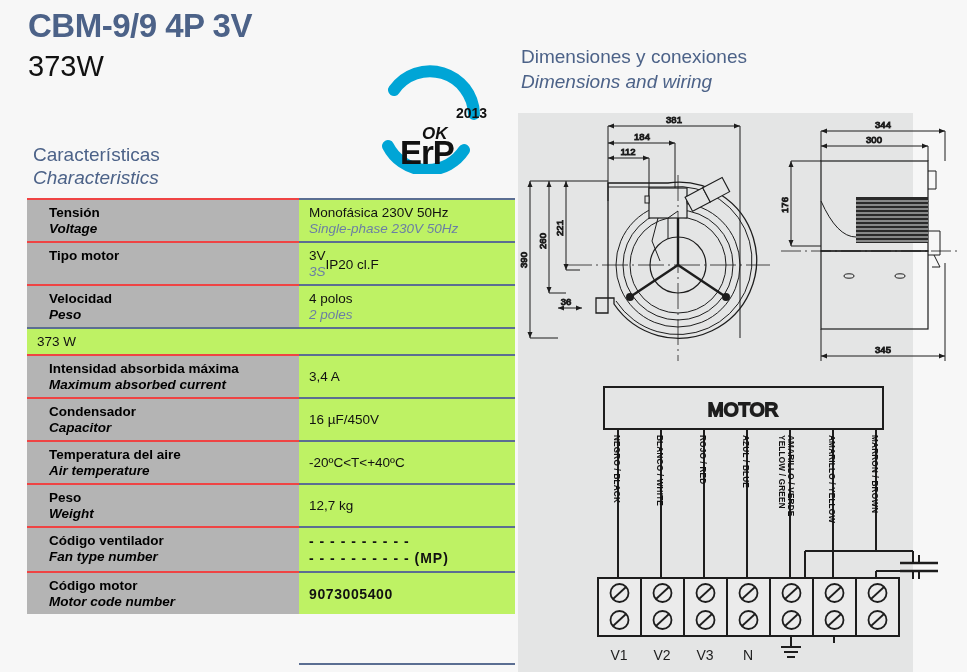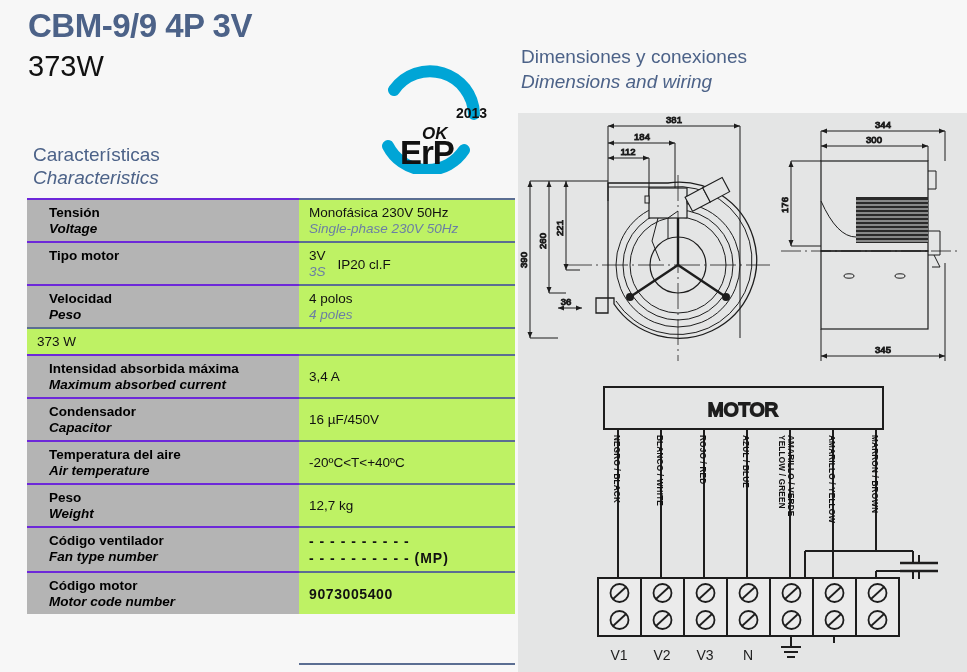--- a/index.html
+++ b/index.html
@@ -22,54 +22,54 @@
   }
   .sec-head{position:absolute;left:33px;top:143px;line-height:23px;}
   .sec-head .es{font-size:19px;color:#4c6288;}
   .sec-head .en{font-size:19px;color:#4c6288;font-style:italic;}
 
   
   .ch-table{position:absolute;left:27px;top:198px;width:488px;}
   .ch-row{display:flex;width:100%;}
   .ch-label{
     width:272px;box-sizing:border-box;
-    background:#b4b4b4;border-top:2px solid #6d28d9;
+    background:#b4b4b4;border-top:2px solid #ef4444;
     padding:5px 4px 4px 22px;color:#000;
   }
   .ch-label .es{font-size:13.5px;font-weight:bold;line-height:16px;display:block;}
   .ch-label .en{font-size:13.5px;font-weight:bold;font-style:italic;line-height:16px;display:block;}
   .ch-val{
     flex:1;box-sizing:border-box;background:#bef264;
     border-top:2px solid #5b6e92;padding:5px 0 4px 10px;
     display:flex;align-items:center;
   }
   .ch-val .es{font-size:13.5px;color:#111;line-height:16px;display:block;}
   .ch-val .en{font-size:13.5px;color:#6b7fa4;font-style:italic;line-height:16px;display:block;}
   .ch-val.stack{display:block;}
   .ch-val.inline-extra{display:flex;align-items:center;}
   .mt-pair{display:inline-block;vertical-align:middle;}
-  .mt-extra{font-size:13.5px;color:#111;margin-left:12px;display:inline-block;vertical-align:middle;}
+  .mt-extra{font-size:13.5px;color:#111;margin-left:0;display:inline-block;vertical-align:middle;}
   .val-bold{font-size:14px;font-weight:bold;color:#111;letter-spacing:0.6px;}
   .dash-line{font-size:14px;font-weight:bold;color:#111;letter-spacing:1px;line-height:17px;display:block;}
   .row-bottom-rule{position:absolute;left:299px;top:663px;width:216px;height:2px;background:#5b6e92;}
 
   
   .erp{position:absolute;left:372px;top:62px;width:120px;height:112px;}
   .erp svg{position:absolute;left:0;top:0;}
   .erp-text{position:absolute;left:28px;top:26px;font-size:33px;font-weight:bold;color:#111;letter-spacing:-1px;line-height:33px;margin-top:48px;}
   .erp-year{position:absolute;left:84px;top:43px;font-size:14px;font-weight:bold;color:#111;}
   .erp-ok{position:absolute;left:50px;top:62px;font-size:17px;font-weight:bold;font-style:italic;color:#111;}
 
   
   .dim-head{position:absolute;left:521px;top:44px;line-height:25px;}
   .dim-head .es{font-size:19px;color:#4c6288;display:block;}
   .dim-head .en{font-size:19px;color:#4c6288;font-style:italic;display:block;}
 
   .draw-panel{
-    position:absolute;left:518px;top:113px;width:449px;height:559px;
+    position:absolute;left:518px;top:113px;width:395px;height:559px;
     background:#e4e5e5;
   }
   .draw-panel svg{display:block;}
   .wire-panel{position:absolute;left:0;top:262px;width:449px;height:297px;}
 
   .dimtxt{font-family:"Liberation Sans",sans-serif;font-size:9.5px;fill:#111;}
   .motortxt{font-family:"Liberation Sans",sans-serif;font-size:19px;fill:#1d1d1d;}
   .termtxt{font-family:"Liberation Sans",sans-serif;font-size:14px;fill:#1d1d1d;}
   .wiretxt{font-family:"Liberation Sans",sans-serif;font-size:8.2px;font-weight:bold;fill:#111;letter-spacing:0.2px;}
 </style>
@@ -122,21 +122,21 @@
       </div>
     </div>
 
     <div class="ch-row">
       <div class="ch-label">
         <span class="es">Velocidad</span>
         <span class="en">Peso</span>
       </div>
       <div class="ch-val stack">
         <span class="es">4 polos</span>
-        <span class="en">4 poles</span>
+        <span class="en">2 poles</span>
       </div>
     </div>
 
     <div class="ch-row">
       <div class="ch-val">
         <span class="es">373 W</span>
       </div>
     </div>
 
     <div class="ch-row">

